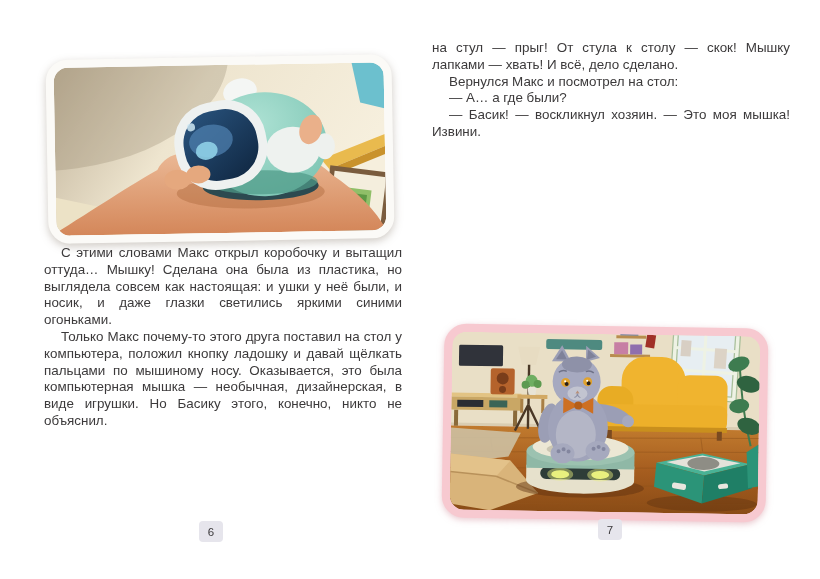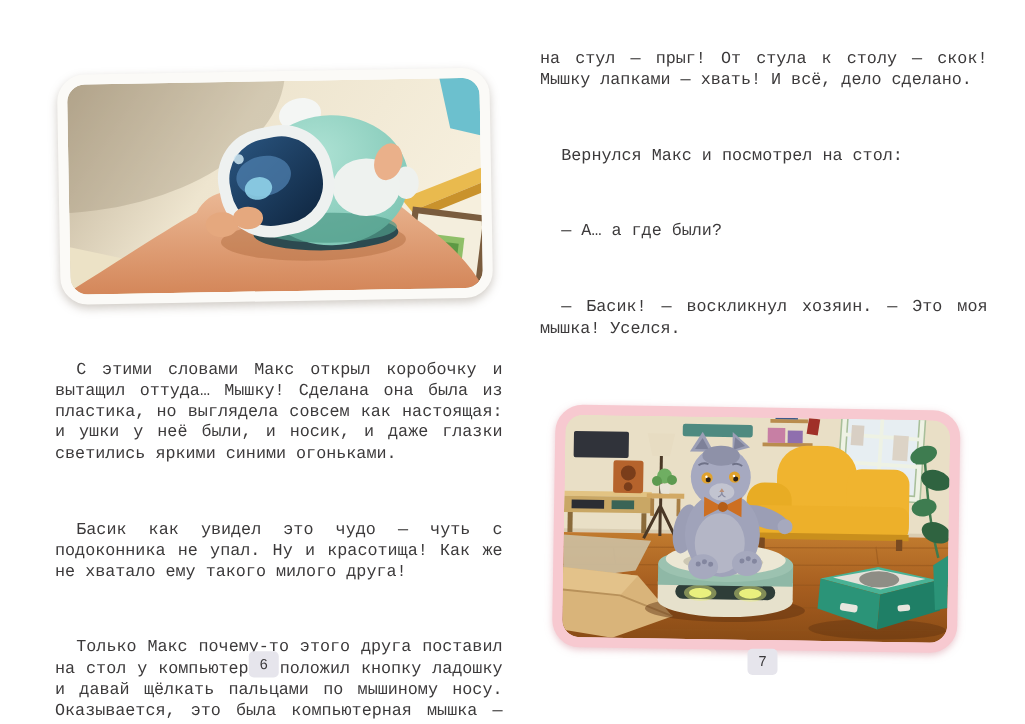--- a/index.html
+++ b/index.html
@@ -20,22 +20,22 @@
     left:443px;top:326px;width:324px;height:194px;
     border:8px solid #f7c9d0;border-radius:22px;background:#f7c9d0;
     box-shadow:0 2px 6px rgba(214,148,160,.5);
     transform:rotate(0.9deg);
   }
   .text-col{
     position:absolute;width:358px;
     font-size:13.4px;line-height:16.8px;color:#3c3a3b;
     text-align:justify;
   }
-  .text-col p{margin:0;font-family:Liberation Mono, monospace;}
-  .text-col p.indent{text-indent:17px;margin-top:44px;}
+  .text-col p{margin:0;}
+  .text-col p.indent{text-indent:17px;}
   .text-left{left:44px;top:245px;}
   .text-right{left:432px;top:40px;}
   .page-badge{
     position:absolute;width:24px;height:21px;border-radius:4px;
     background:#e6e5ec;color:#3a383a;font-size:11.5px;
     display:flex;align-items:center;justify-content:center;
   }
   .badge-left{left:199px;top:521px;}
   .badge-right{left:598px;top:519px;}
 </style>
@@ -95,31 +95,30 @@
         <circle cx="140" cy="57" r="4" fill="#cfe7f2" opacity="0.85"></circle>
       </g>
       <ellipse cx="122" cy="114" rx="13" ry="10" fill="#e5a87e"></ellipse>
       <ellipse cx="143" cy="109" rx="12" ry="9" fill="#e5a87e"></ellipse>
     </g>
   </svg>
 </div>
 
 <div class="text-col text-left">
   <p class="indent">С этими словами Макс открыл коробочку и вытащил оттуда… Мышку! Сделана она была из пластика, но выглядела совсем как настоящая: и ушки у неё были, и носик, и даже глазки светились яркими синими огоньками.</p>
-  <p class="indent">Басик как увидел это чудо — чуть с подоконника не упал. Ну и красотища! Как же не хватало ему такого милого друга!</p>
   <p class="indent">Только Макс почему-то этого друга поставил на стол у компьютера, положил кнопку ладошку и давай щёлкать пальцами по мышиному носу. Оказывается, это была компьютерная мышка — необычная, дизайнерская, в виде игрушки. Но Басику этого, конечно, никто не объяснил.</p>
 </div>
 
 <div class="page-badge badge-left">6</div>
 
 <div class="text-col text-right">
   <p>на стул — прыг! От стула к столу — скок! Мышку лапками — хвать! И всё, дело сделано.</p>
   <p class="indent">Вернулся Макс и посмотрел на стол:</p>
   <p class="indent">— А… а где были?</p>
-  <p class="indent">— Басик! — воскликнул хозяин. — Это моя мышка! Уселся.</p>
+  <p class="indent">— Басик! — воскликнул хозяин. — Это моя мышка! Извини.</p>
 </div>
 
 <div class="photo photo-right">
   <svg width="308" height="178" viewBox="0 0 308 178">
     <defs>
       <linearGradient id="floorG" x1="0" y1="0" x2="0" y2="1">
         <stop offset="0" stop-color="#c07a2e"></stop>
           <stop offset="0.5" stop-color="#a65d1f"></stop>
           <stop offset="1" stop-color="#8a4c16"></stop>
       </linearGradient>

